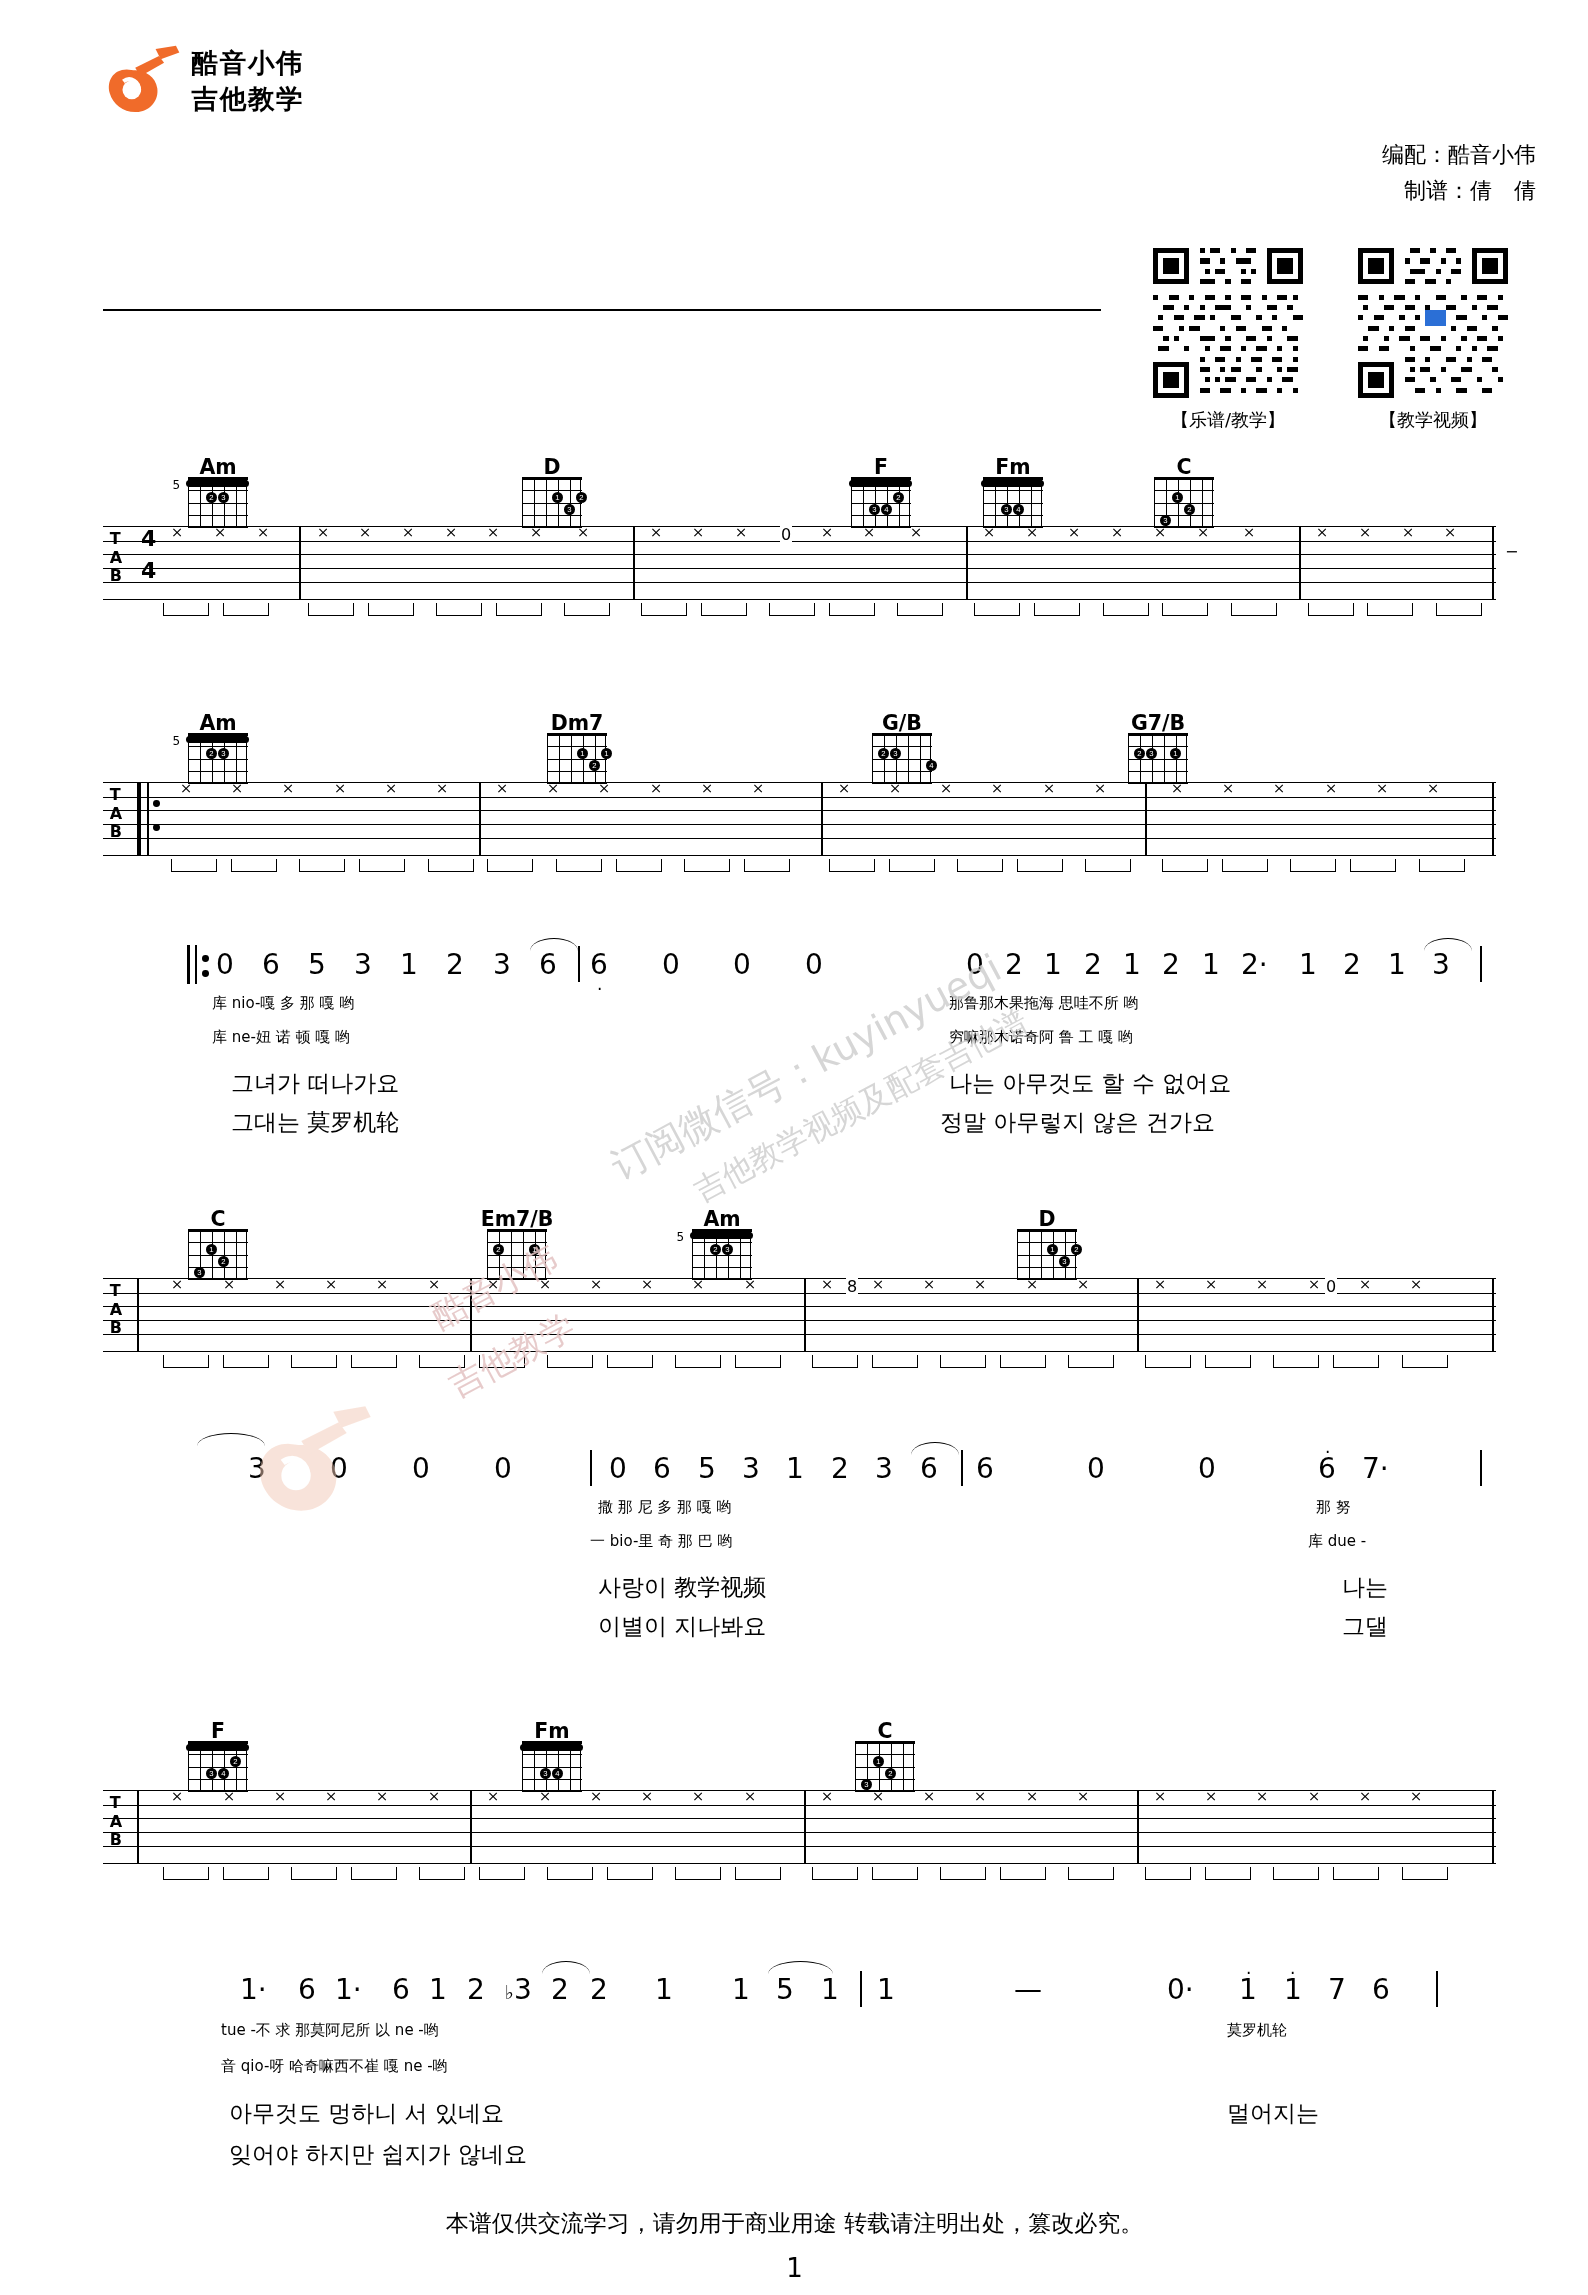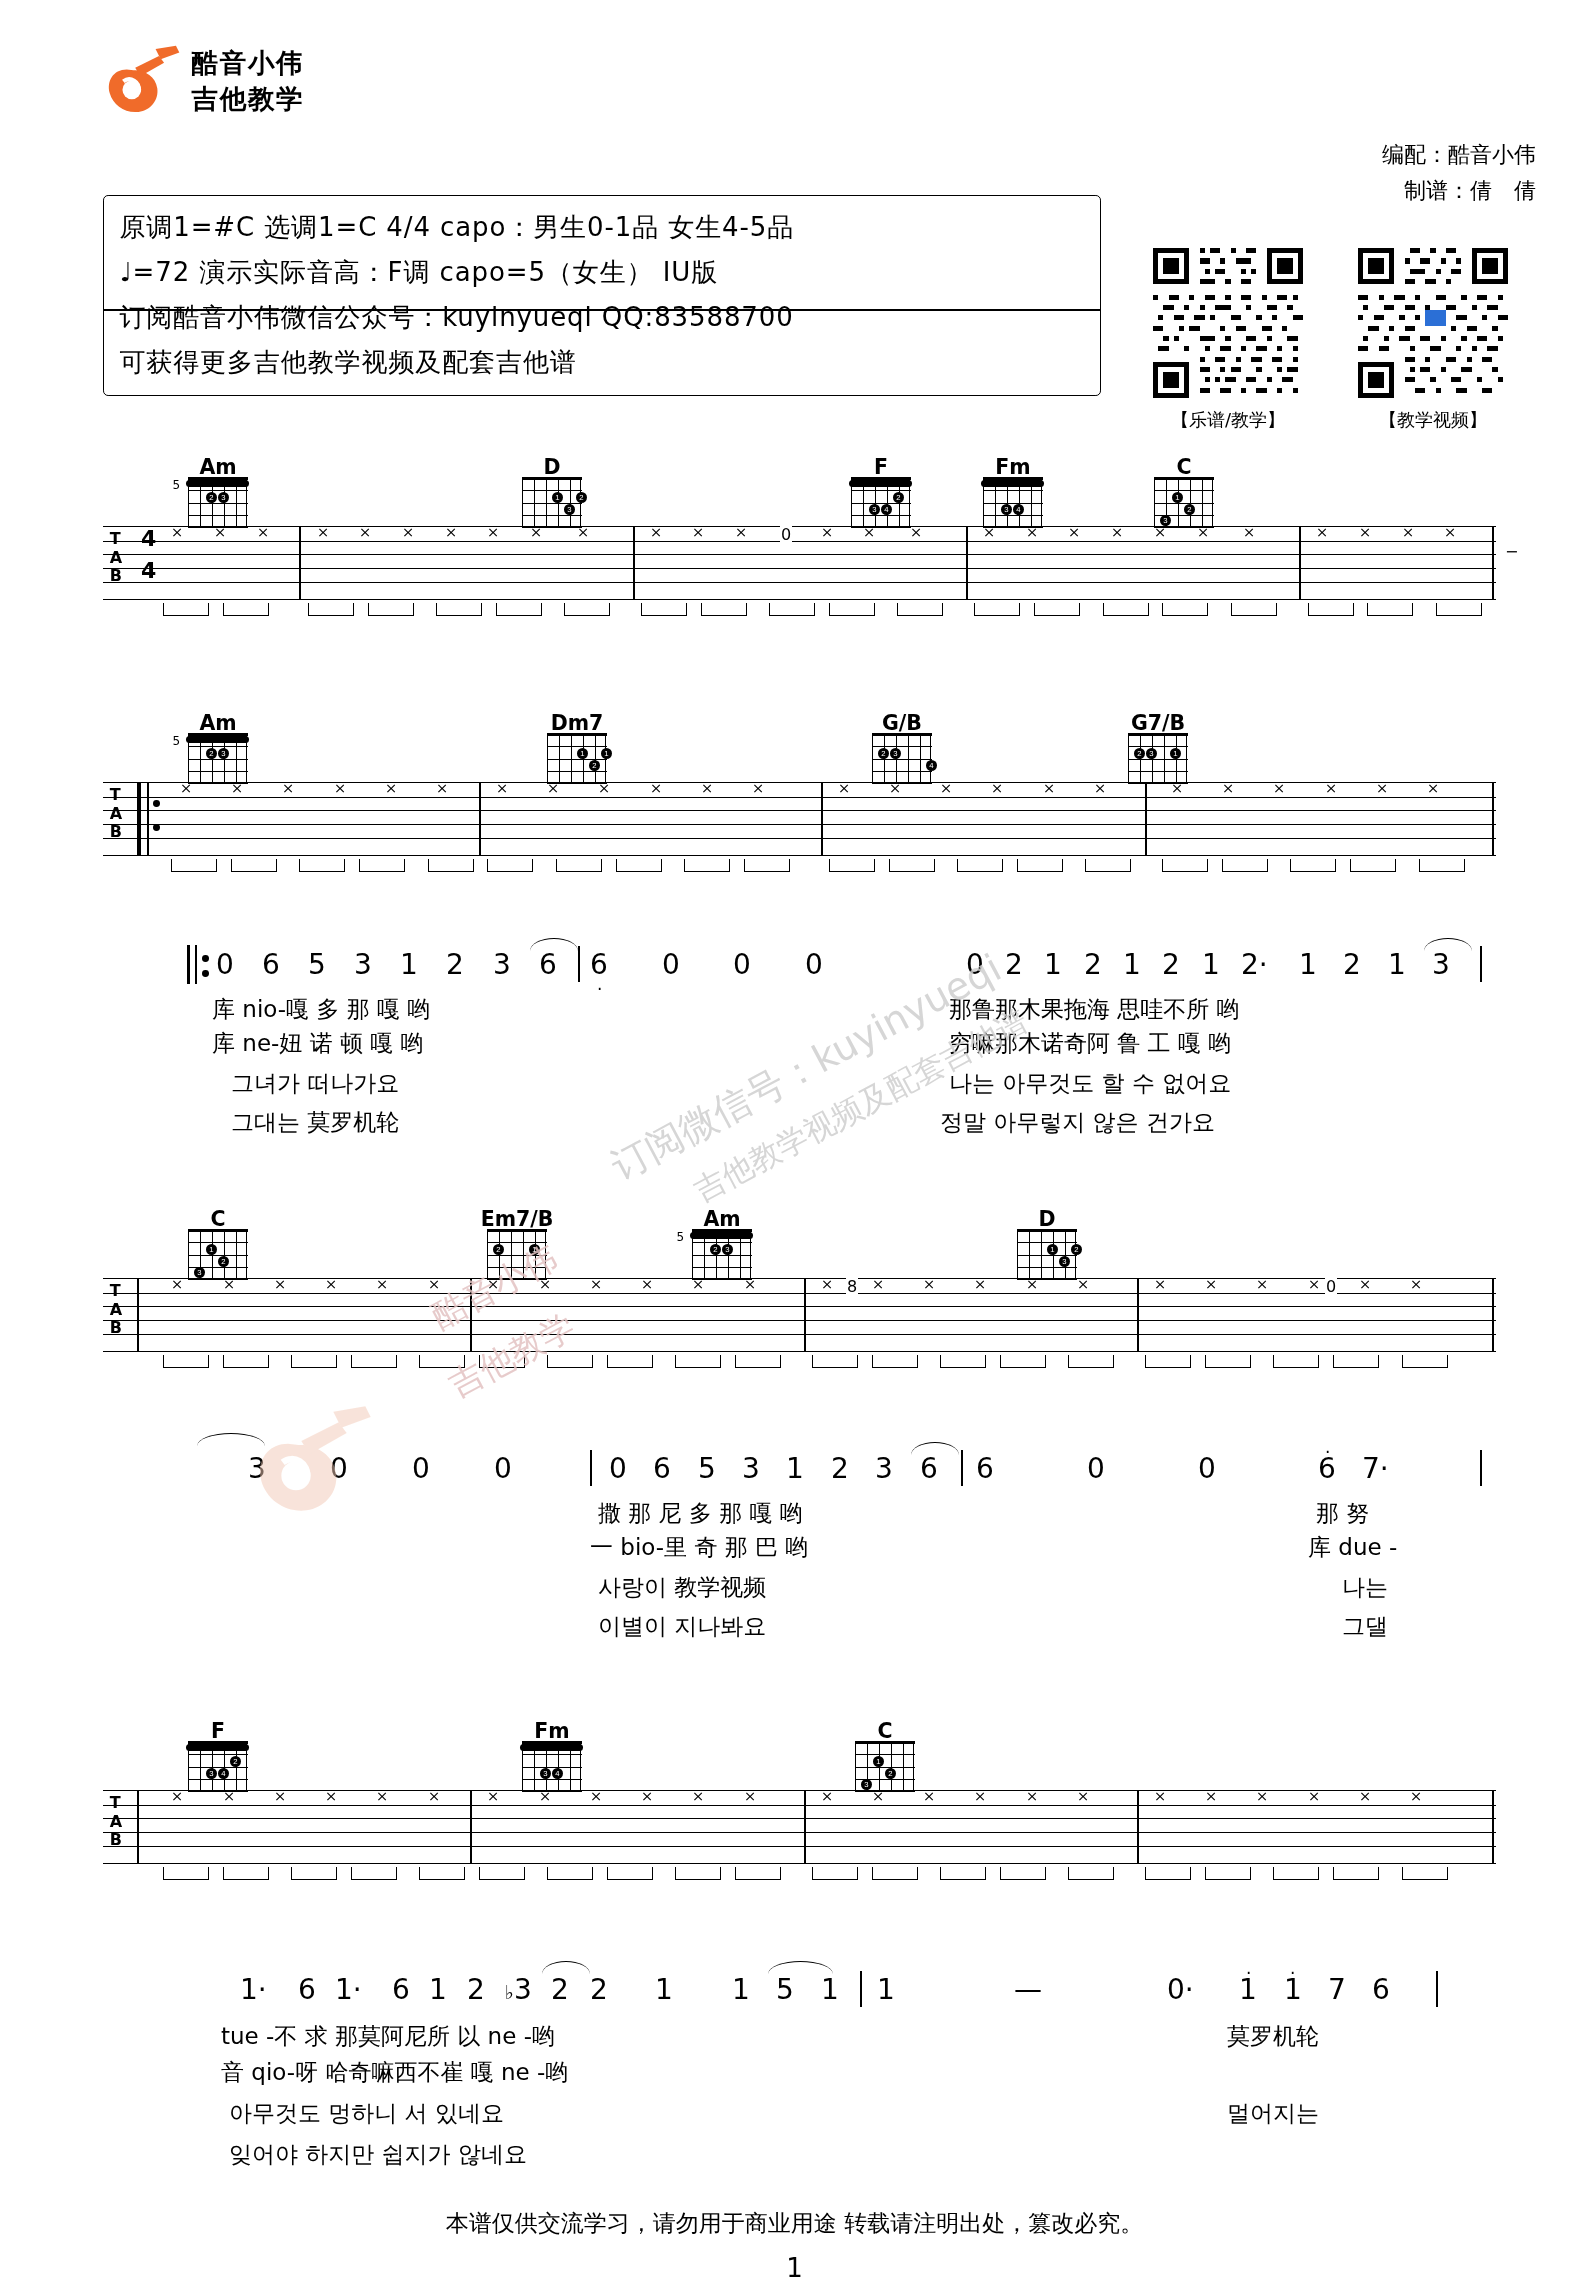--- a/index.html
+++ b/index.html
@@ -49,21 +49,21 @@
   .ts{position:absolute;font-size:22px;font-weight:bold;font-family:"DejaVu Sans",sans-serif;line-height:20.5px;}
   .rhythm{position:relative;height:29px;}
   .rh{position:absolute;border-left:1.7px solid #000;border-right:1.7px solid #000;border-bottom:1.7px solid #000;height:12px;}
   .repdot{position:absolute;width:6.8px;height:6.8px;border-radius:50%;background:#000;}
 
   
   .mel{position:absolute;font-family:"DejaVu Sans",sans-serif;}
   .melrow{position:relative;height:39px;}
   .note{position:absolute;font-size:28px;}
   .dotabove{position:absolute;font-size:17px;}
-  .lyr{position:absolute;font-size:23px;font-family:"DejaVu Sans",sans-serif;white-space:nowrap;}
+  .lyr{position:absolute;font-size:15px;font-family:"DejaVu Sans",sans-serif;white-space:nowrap;}
   .lyr-kr{font-size:23px;}
   .slur{position:absolute;border-top:1.7px solid #000;border-radius:50%/100% 100% 0 0;height:12px;}
   .barline{position:absolute;width:1.7px;background:#000;}
   .watermark{position:absolute;font-size:38px;color:#e8c9c9;transform:rotate(-28deg);font-family:"DejaVu Sans",sans-serif;white-space:nowrap;opacity:.85;}
   .wm-logo{position:absolute;opacity:.5;}
   .footer{position:absolute;left:0;right:0;bottom:56px;text-align:center;font-size:23px;font-family:"DejaVu Sans",sans-serif;}
   .pagenum{position:absolute;left:0;right:0;bottom:12px;text-align:center;font-size:26px;font-family:"DejaVu Sans",sans-serif;}
 </style>
 </head>
 <body>
@@ -83,28 +83,20 @@
       <div>吉他教学</div>
     </div>
   </div>
 
 
   <div class="credits">
     <div>编配：酷音小伟</div>
     <div>制谱：倩　倩</div>
   </div>
 
-  <div class="infobox">
-    <div class="line1">原调1=#C  选调1=C  4/4   capo：男生0-1品  女生4-5品</div>
-    <div class="line2">
-      <span style="font-size:26px;">♩</span><span>=72    演示实际音高：F调  capo=5（女生）  IU版</span>
-    </div>
-    <div class="line3">订阅酷音小伟微信公众号：kuyinyueqi  QQ:83588700</div>
-    <div class="line4">可获得更多吉他教学视频及配套吉他谱</div>
-  </div>
   <div class="sep"></div>
 
   <div class="qr qr1">
     <svg viewBox="0 0 29 29" width="150" height="150" shape-rendering="crispEdges">
       <rect width="29" height="29" fill="#fff"></rect>
       <g fill="#000">
         <rect x="0" y="0" width="7" height="7"></rect>
           <rect x="1" y="1" width="5" height="5" fill="#fff"></rect>
           <rect x="2" y="2" width="3" height="3"></rect>
         <rect x="22" y="0" width="7" height="7"></rect>

